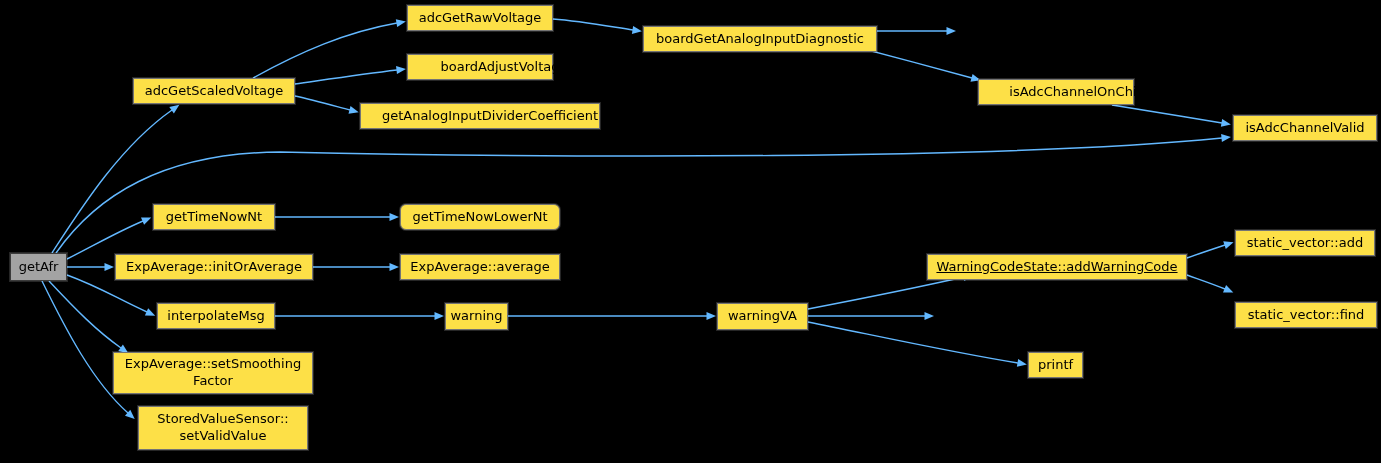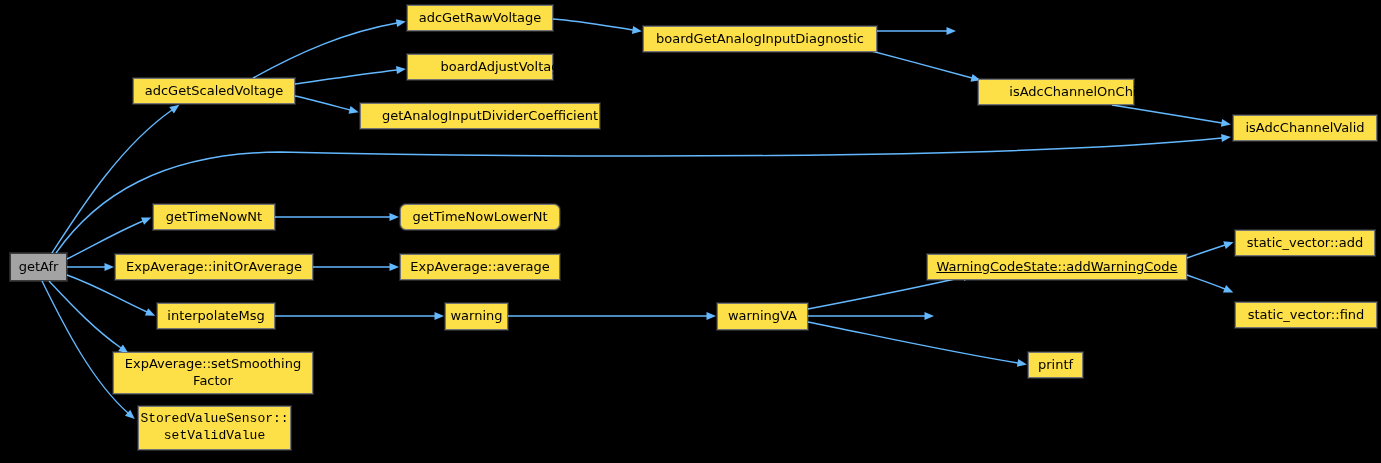--- a/index.html
+++ b/index.html
@@ -94,15 +94,15 @@
     <div class="node" style="left: 400px; top: 254px; width: 160px; height: 26px;">ExpAverage::average</div>
     <div class="node" style="left: 157px; top: 303px; width: 118px; height: 26px;">interpolateMsg</div>
     <div class="node" style="left: 445px; top: 303px; width: 63px; height: 27px;">warning</div>
     <div class="node" style="left: 717px; top: 303px; width: 91px; height: 27px;">warningVA</div>
     <div class="node" style="left: 927px; top: 254px; width: 260px; height: 26px; text-decoration: underline;">WarningCodeState::addWarningCode</div>
     <div class="node" style="left: 1235px; top: 230px; width: 140px; height: 26px;">static_vector::add</div>
     <div class="node" style="left: 1235px; top: 278px; width: 142px; height: 26px; margin-top: 24px;">static_vector::find</div>
     <div class="node" style="left: 1028px; top: 352px; width: 55px; height: 26px;">printf</div>
     <div class="node" style="left: 113px; top: 352px; width: 200px; height: 42px;">ExpAverage::setSmoothing
 Factor</div>
-    <div class="node" style="left: 138px; top: 406px; width: 153px; height: 44px; font-family: Liberation Mono, monospace;">StoredValueSensor::
+    <div class="node" style="left: 138px; top: 406px; width: 170px; height: 44px;">StoredValueSensor::
 setValidValue</div>
   </div>
 
 </body></html>

